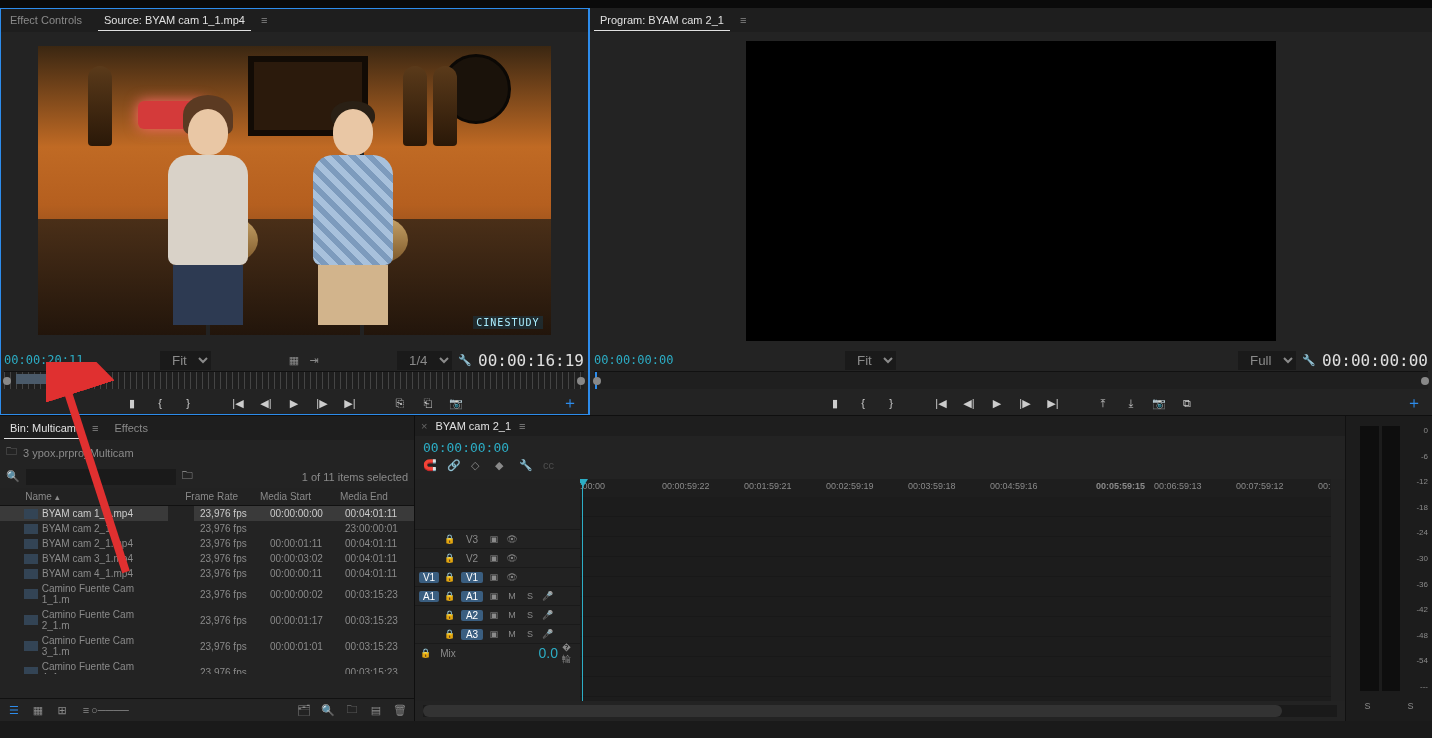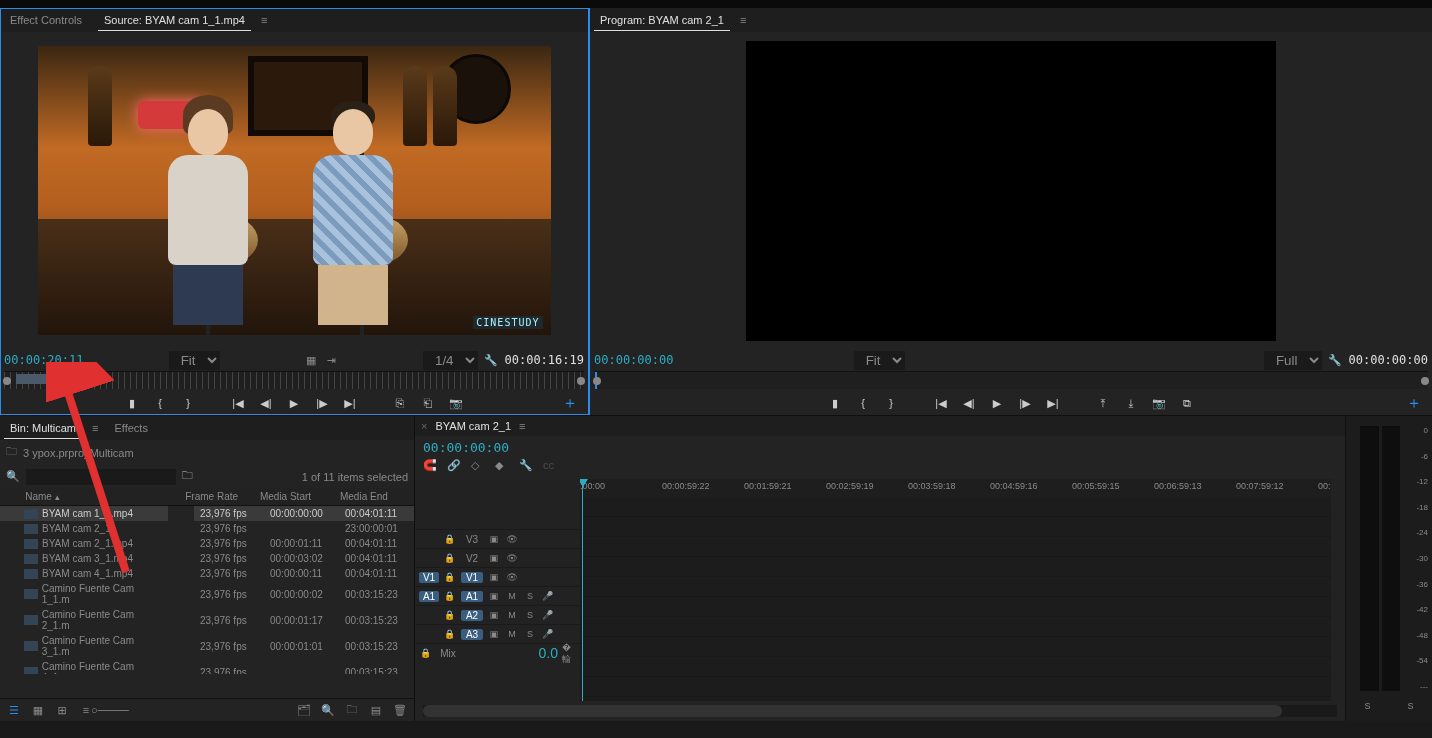--- a/index.html
+++ b/index.html
@@ -100,21 +100,21 @@
   .mic::before{content:""; position:absolute; top:-4px; left:-6px; width:16px; height:16px; border-radius:50%; background:#111;}
   .watermark{ position:absolute; right:8px; bottom:6px; font-size:10px; color:#aef; background:#1a3a4a88; padding:1px 3px; letter-spacing:1px; font-family:monospace;}
   .program .video-frame { width:530px; height:300px; background:#000;}
   .monitor-controls {
     display: grid;
     grid-template-rows: 22px 20px 24px;
     padding: 0 4px;
   }
   .mc-row1 { display:flex; align-items:center; justify-content:space-between; font-size:11px;}
   .tc-left { color: var(--accent-teal); font-family:"Consolas",monospace; font-size:12px; min-width:80px;}
-  .tc-right { color: var(--text-bright); font-family:"Consolas",monospace; font-size:12px; min-width:80px; text-align:right;}
+  .tc-right { color: var(--text-bright); font-family:"Consolas",monospace; font-size:16px; min-width:80px; text-align:right;}
   .mc-row1 .sel { background:#1a1a1a; color:var(--text-dim); padding:1px 8px; border:0;}
   .mc-row1 .mid { display:flex; gap:6px; align-items:center;}
   .mc-row1 .right { display:flex; gap:6px; align-items:center;}
   .icon-s { width:14px; height:14px; color:var(--text-dim); display:inline-flex; align-items:center; justify-content:center;}
   .scrub { position:relative; height:18px; background:#1f1f1f; border-top:1px solid #111;}
   .scrub .ticks { position:absolute; inset:0; background:repeating-linear-gradient(90deg,#444 0 1px, transparent 1px 6px);}
   .scrub .play-seg { position:absolute; top:2px; height:10px; background:#4a5a6a;}
   .scrub .playhead { position:absolute; top:0; bottom:0; width:2px; background:#2d8ceb;}
   .scrub .knob { position:absolute; width:8px; height:8px; border-radius:50%; background:#888; top:5px;}
   .transport { display:flex; align-items:center; justify-content:center; gap:10px; position:relative;}
@@ -539,21 +539,21 @@
           </div>
         </div>
         <div class="tl-canvas">
           <div class="tl-ruler" id="tl-ruler">
               <span class="tick" style="left: 0px;">:00:00</span>
               <span class="tick" style="left: 82px;">00:00:59:22</span>
               <span class="tick" style="left: 164px;">00:01:59:21</span>
               <span class="tick" style="left: 246px;">00:02:59:19</span>
               <span class="tick" style="left: 328px;">00:03:59:18</span>
               <span class="tick" style="left: 410px;">00:04:59:16</span>
-              <span class="tick" style="left: 492px;">00:05:59:15</span>
+              <span class="tick" style="left: 516px; font-weight: bold;">00:05:59:15</span>
               <span class="tick" style="left: 574px;">00:06:59:13</span>
               <span class="tick" style="left: 656px;">00:07:59:12</span>
               <span class="tick" style="left: 738px;">00:</span>
             </div>
           <div class="tl-tracks-bg"></div>
           <div class="tl-playhead"></div>
         </div>
         <div class="tl-right"></div>
       </div>
       <div class="tl-scroll">

